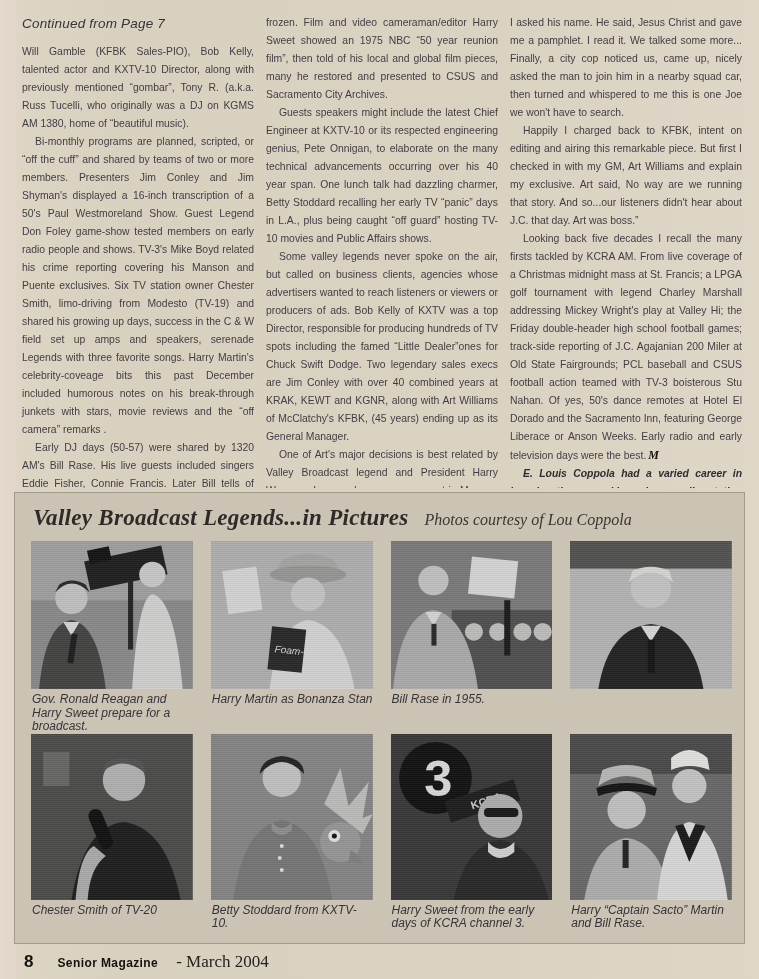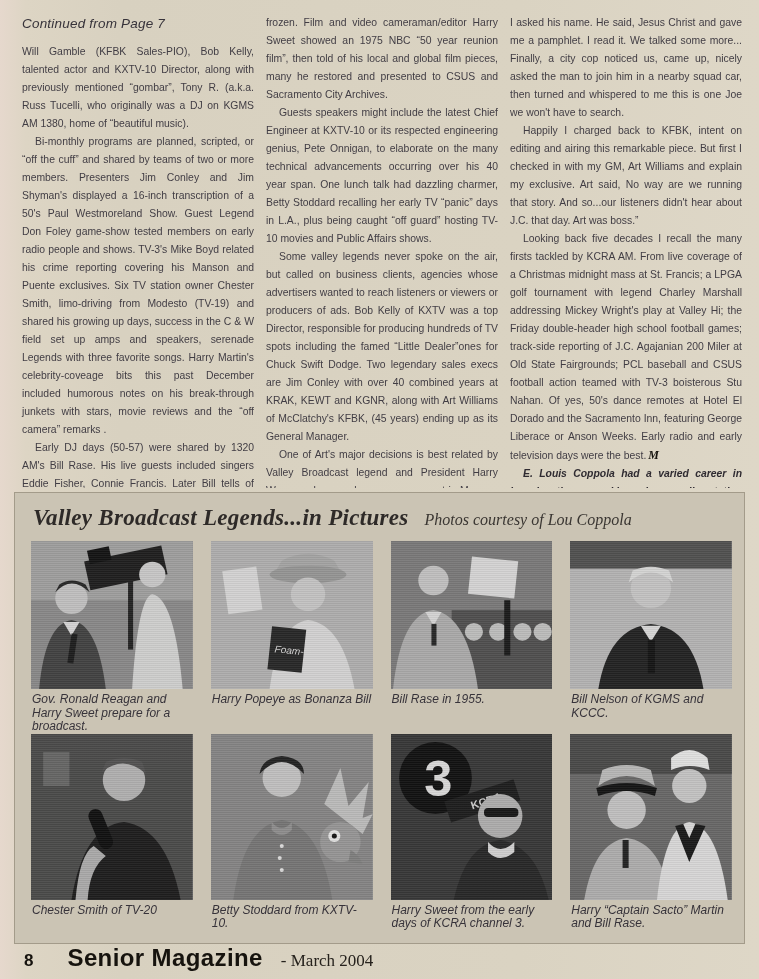--- a/index.html
+++ b/index.html
@@ -67,21 +67,21 @@
   .caption{
     font-style:italic;font-size:12px;line-height:13.5px;color:#37333a;
     margin:4px 0 0 1px;min-height:28px;
   }
   
   .footer{
     position:absolute;left:24px;bottom:7px;display:flex;align-items:baseline;gap:0;
   }
   .page-num{font-weight:bold;font-size:17px;color:#16130e;}
   .mag-name{
-    font-weight:bold;font-size:24px;color:#16130e;margin-left:34px;letter-spacing:.4px;
+    font-weight:bold;font-size:12px;color:#16130e;margin-left:24px;letter-spacing:.4px;
   }
   .issue{
     font-family:"Liberation Serif","DejaVu Serif",serif;
     font-size:17px;color:#26221d;margin-left:18px;
   }
 </style>
 </head>
 <body>
 
 <div class="page">
@@ -143,21 +143,21 @@
             <rect width="160" height="150" fill="#b4ad9e"></rect>
             <rect x="14" y="28" width="34" height="44" fill="#d8d2c3" transform="rotate(-8 31 50)"></rect>
             <path d="M62 34 Q96 16 130 34 L122 20 Q96 6 70 20 Z" fill="#aaa394"></path>
             <ellipse cx="96" cy="34" rx="38" ry="9" fill="#9b9486"></ellipse>
             <circle cx="96" cy="54" r="17" fill="#c9c2b1"></circle>
             <path d="M58 150 Q66 84 96 80 Q130 84 142 150 Z" fill="#d7d1c2"></path>
             <rect x="58" y="88" width="34" height="44" fill="#2b2823" transform="rotate(6 75 110)"></rect>
             <text x="63" y="114" font-size="10" font-style="italic" fill="#d8d2c3" transform="rotate(6 75 110)">Foam-O</text>
           </svg>
         </div>
-        <div class="caption">Harry Popeye as Bonanza Bill</div>
+        <div class="caption">Harry Martin as Bonanza Stan</div>
       </div>
 
       <div class="cell">
         <div class="photo">
           <svg viewBox="0 0 160 150" preserveAspectRatio="none">
             <rect width="160" height="150" fill="#7f796d"></rect>
             <rect x="78" y="18" width="46" height="38" fill="#d9d3c4" transform="rotate(6 101 37)"></rect>
             <rect x="60" y="70" width="100" height="80" fill="#544f47"></rect>
             <circle cx="82" cy="92" r="9" fill="#c2bcab"></circle>
               <circle cx="106" cy="92" r="9" fill="#c2bcab"></circle>
@@ -178,21 +178,20 @@
           <svg viewBox="0 0 160 150" preserveAspectRatio="none">
             <rect width="160" height="150" fill="#b9b2a3"></rect>
             <rect x="0" y="0" width="160" height="28" fill="#55504a"></rect>
             <circle cx="80" cy="48" r="20" fill="#c9c2b1"></circle>
             <path d="M58 42 Q80 22 102 42 L98 30 Q80 22 62 30 Z" fill="#d9d4c6"></path>
             <path d="M28 150 Q38 88 80 84 Q122 88 132 150 Z" fill="#26231e"></path>
             <path d="M70 86 L80 102 L90 86 Z" fill="#dbd5c6"></path>
             <rect x="77" y="100" width="7" height="34" fill="#17150f"></rect>
           </svg>
         </div>
-        <div class="caption">Bill Nelson of KGMS and KCCC.</div>
       </div>
     </div>
 
     <div class="photo-grid row2">
       <div class="cell">
         <div class="photo">
           <svg viewBox="0 0 160 166" preserveAspectRatio="none">
             <rect width="160" height="166" fill="#4f4a43"></rect>
             <rect x="12" y="18" width="26" height="34" fill="#6b655b"></rect>
             <circle cx="92" cy="46" r="21" fill="#b6af9f"></circle>

